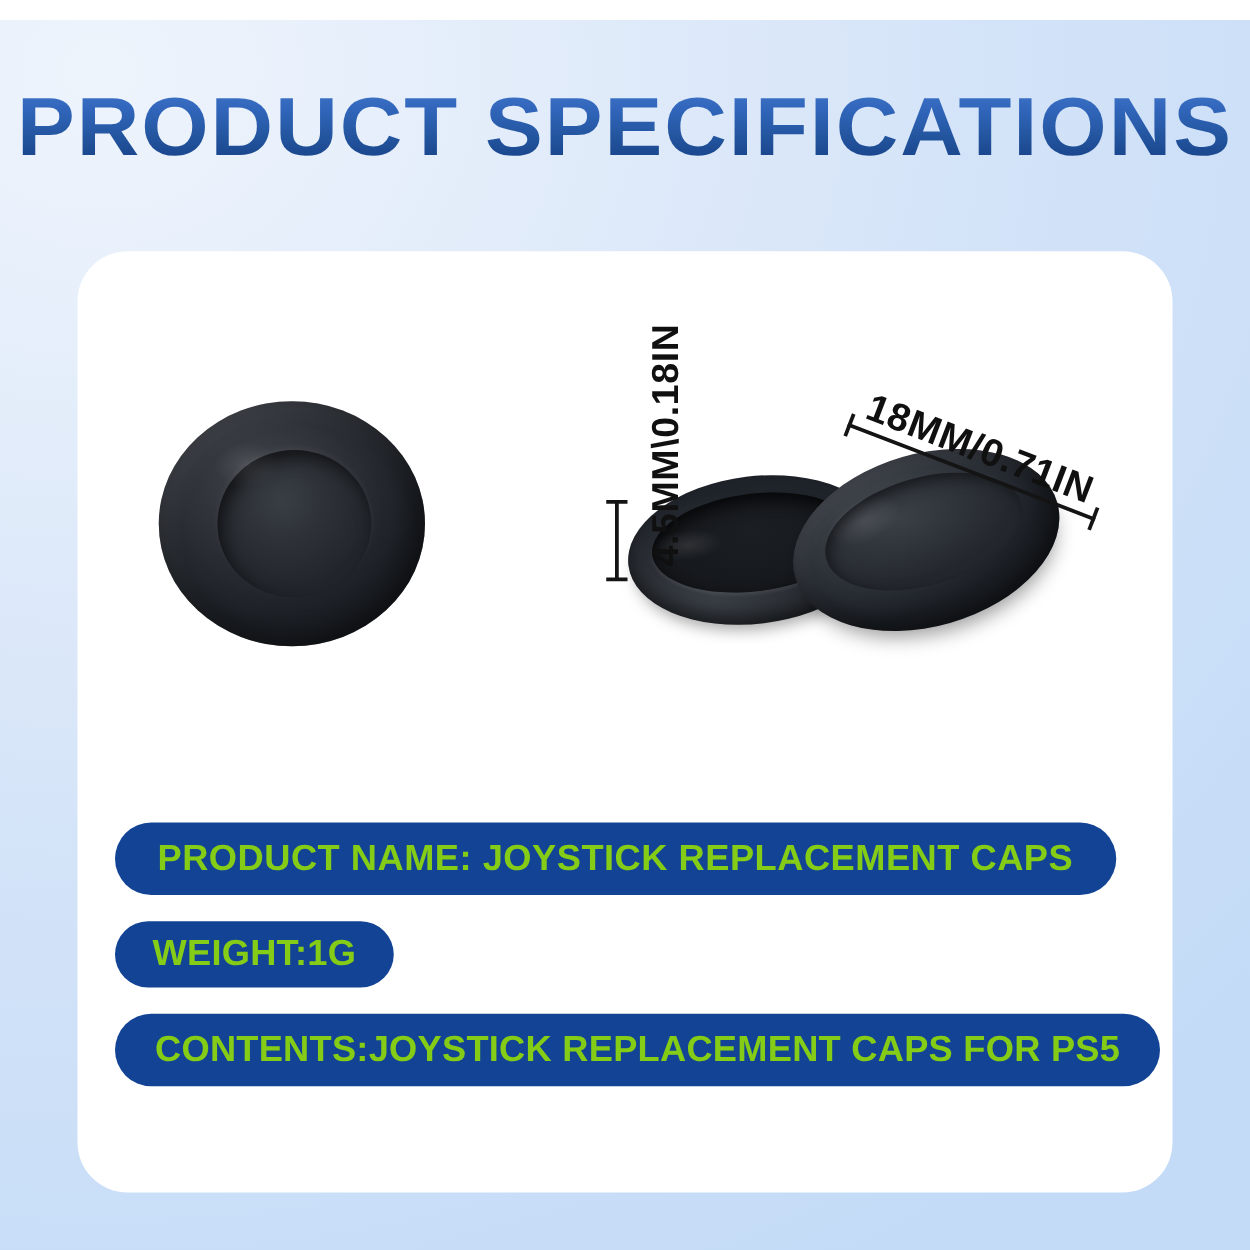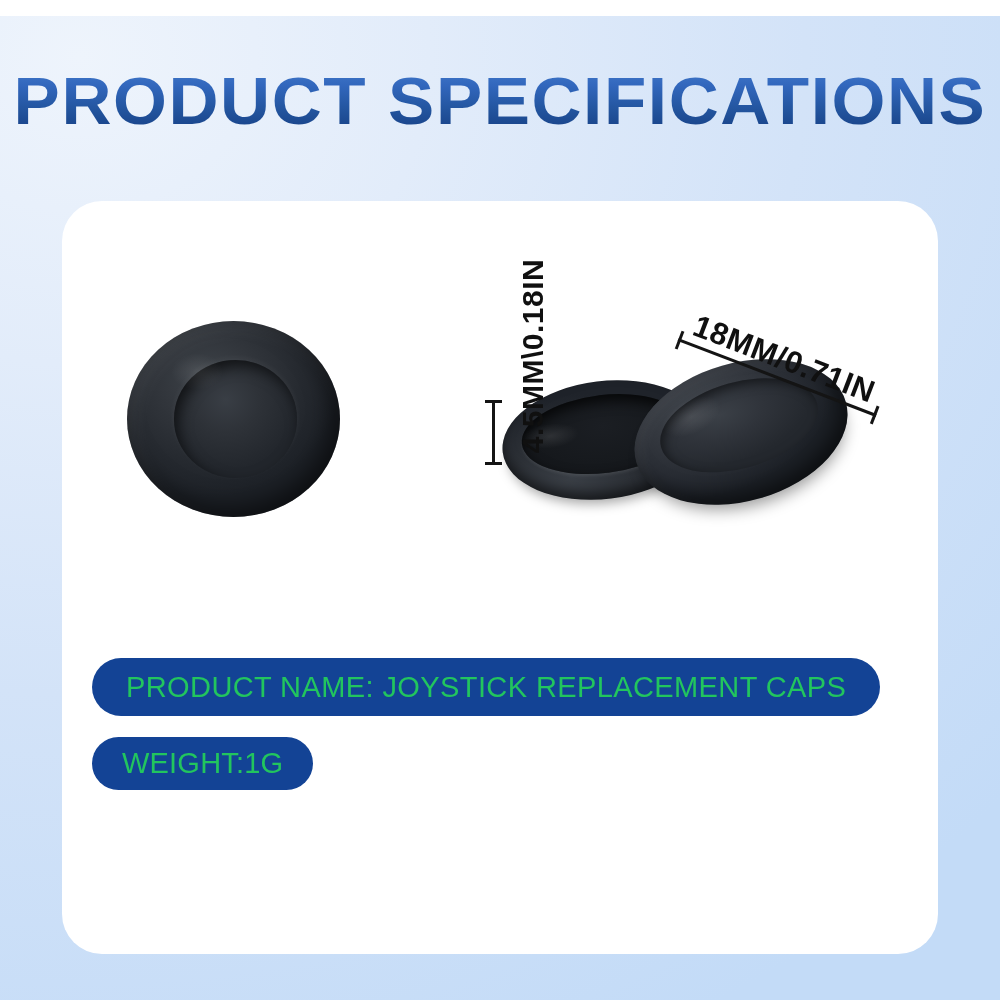--- a/index.html
+++ b/index.html
@@ -264,25 +264,25 @@
     display: flex;
     align-items: center;
     gap: 37px;
     margin-bottom: 21px;
   }
   .badge {
     display: inline-flex;
     align-items: center;
     justify-content: center;
     background: #134395;
-    color: #22c55e;
+    color: #84cc16;
     border-radius: 999px;
     box-sizing: border-box;
     font-family: "Liberation Sans Narrow", "Liberation Sans", sans-serif;
-    font-weight: 400;
+    font-weight: 700;
     white-space: nowrap;
     user-select: none;
   }
   .badge-wide {
     height: 58px;
     padding: 0 34px;
     font-size: 29px;
     letter-spacing: .4px;
   }
   .badge-small {
@@ -343,17 +343,20 @@
     <div id="specs">
 
       <div class="spec-row">
         <div class="badge badge-wide">PRODUCT NAME: JOYSTICK REPLACEMENT CAPS</div>
       </div>
 
       <div class="spec-row">
         <div class="badge badge-small">WEIGHT:1G</div>
       </div>
 
+      <div class="spec-row">
+        <div class="badge" id="badge-contents">CONTENTS:JOYSTICK REPLACEMENT CAPS FOR PS5</div>
+      </div>
 
     </div>
 
   </div>
 </div>
 
 </body></html>

